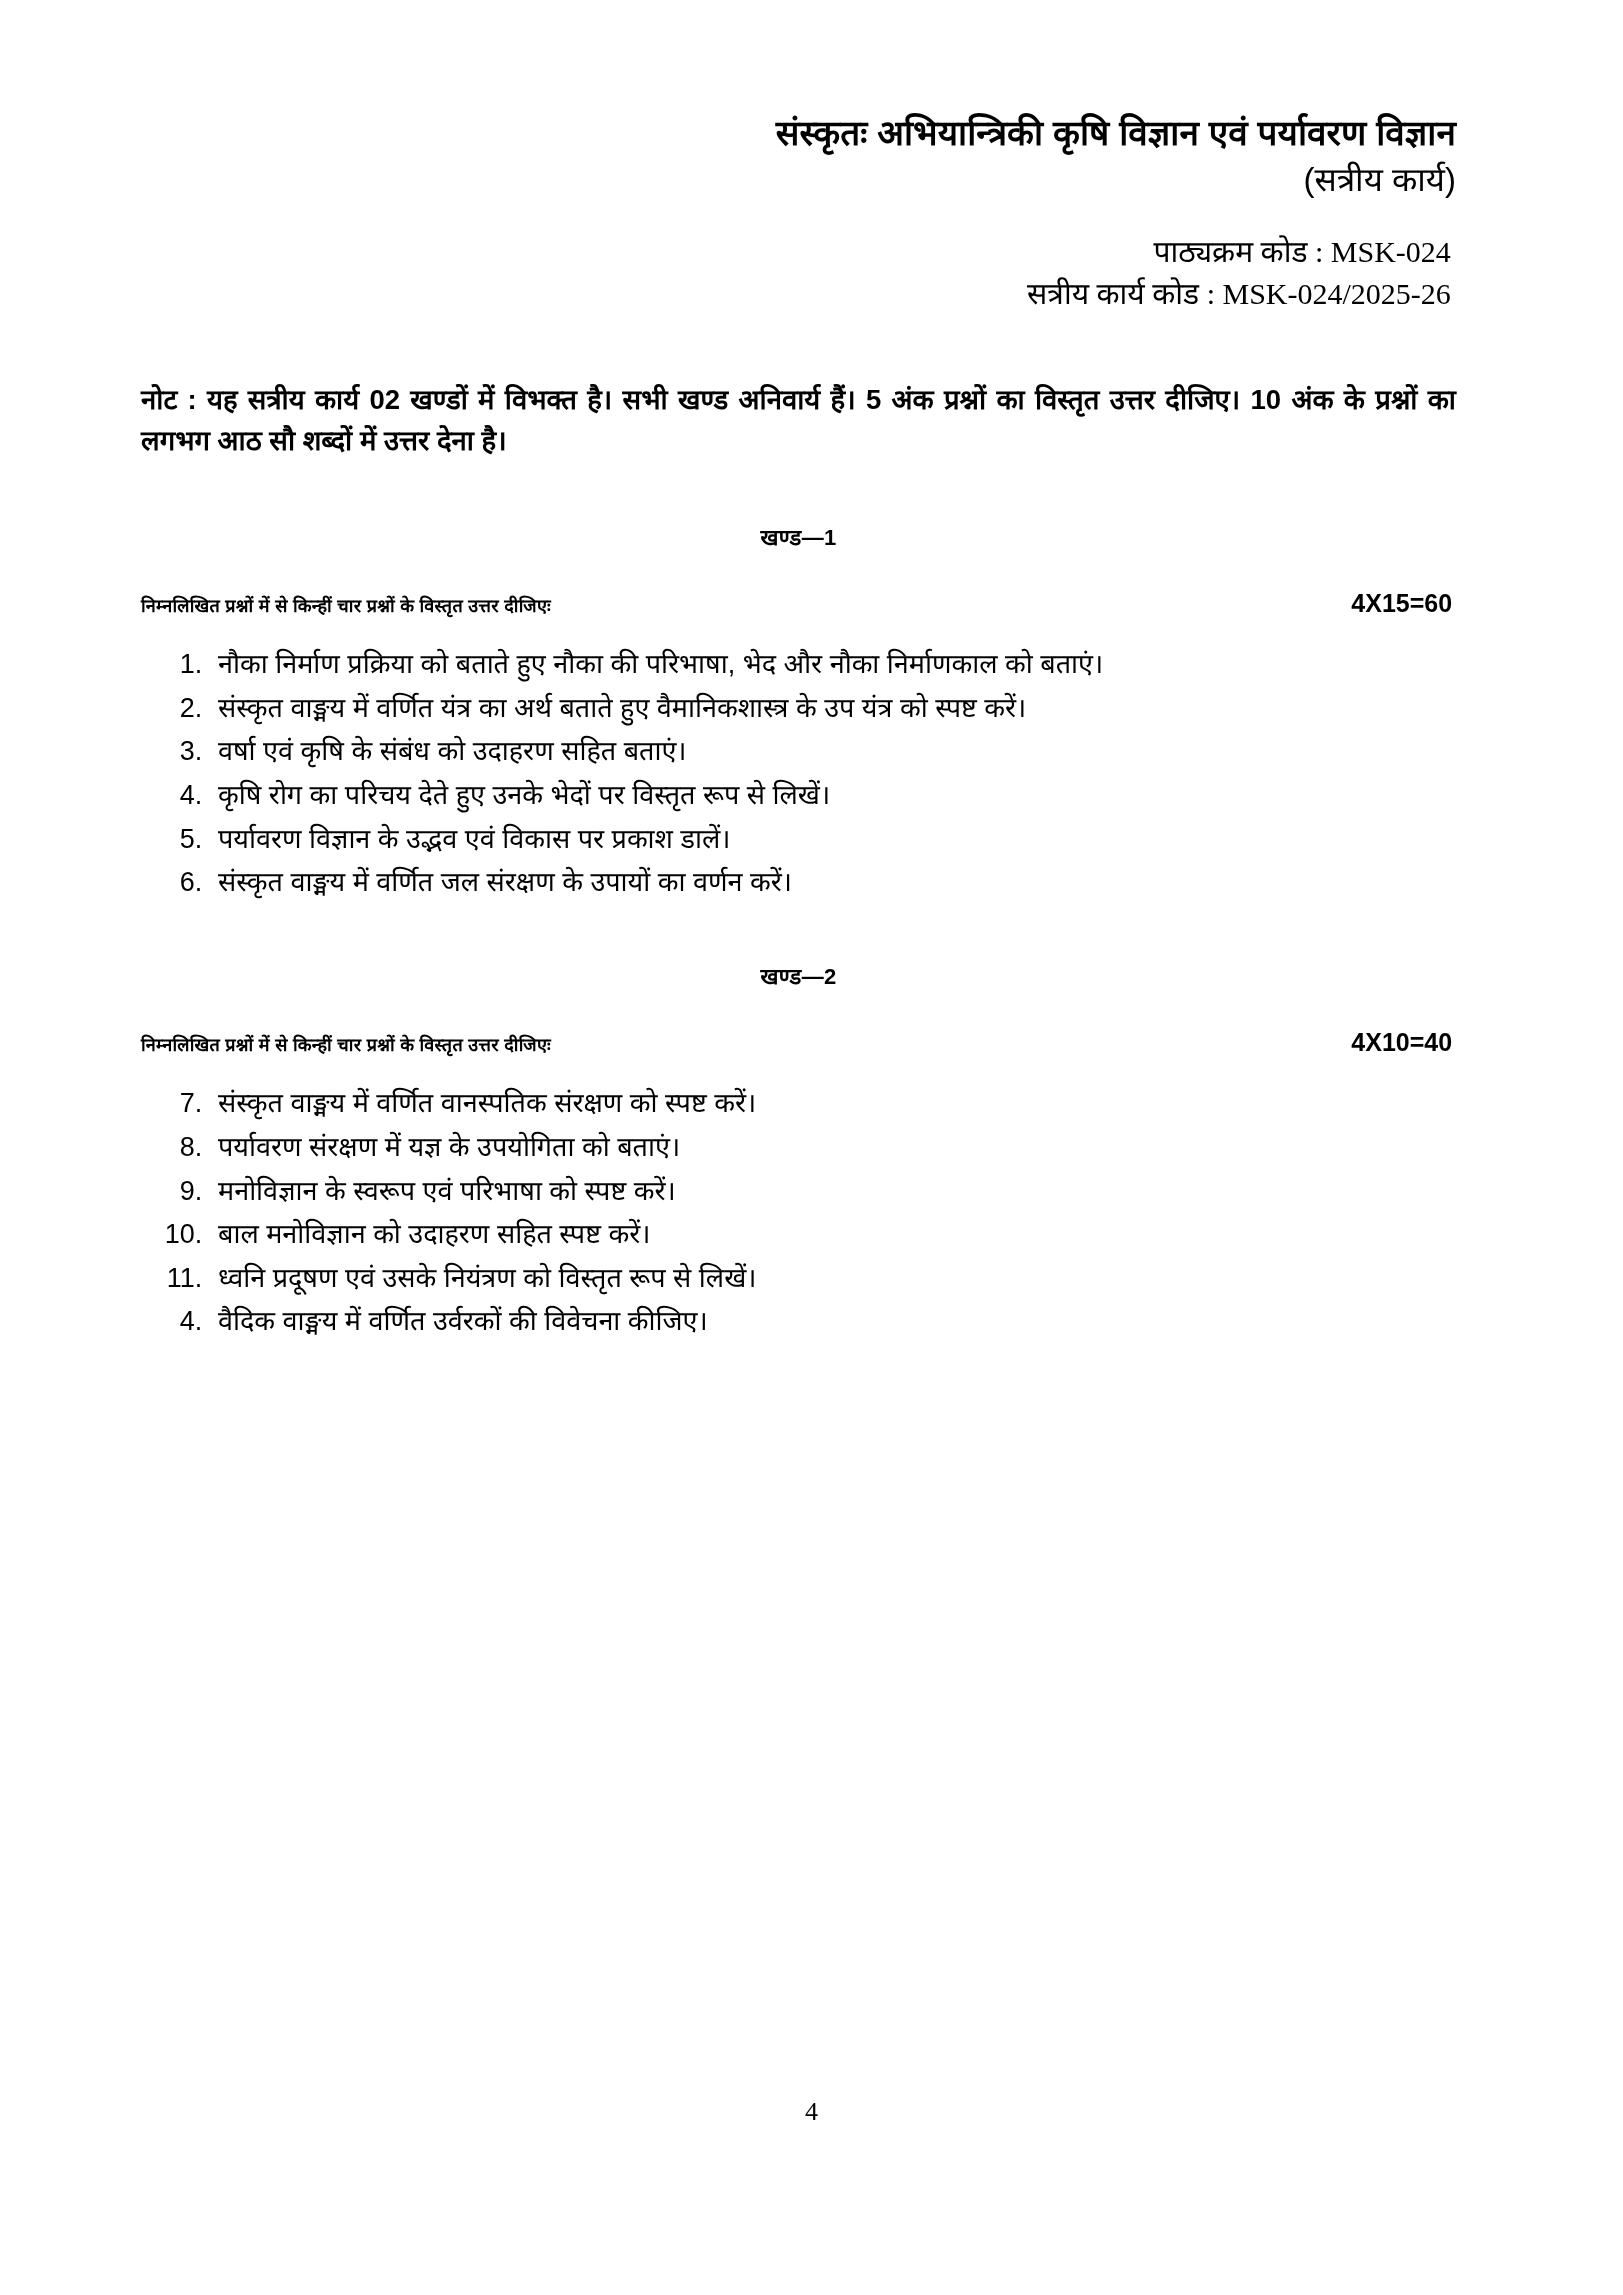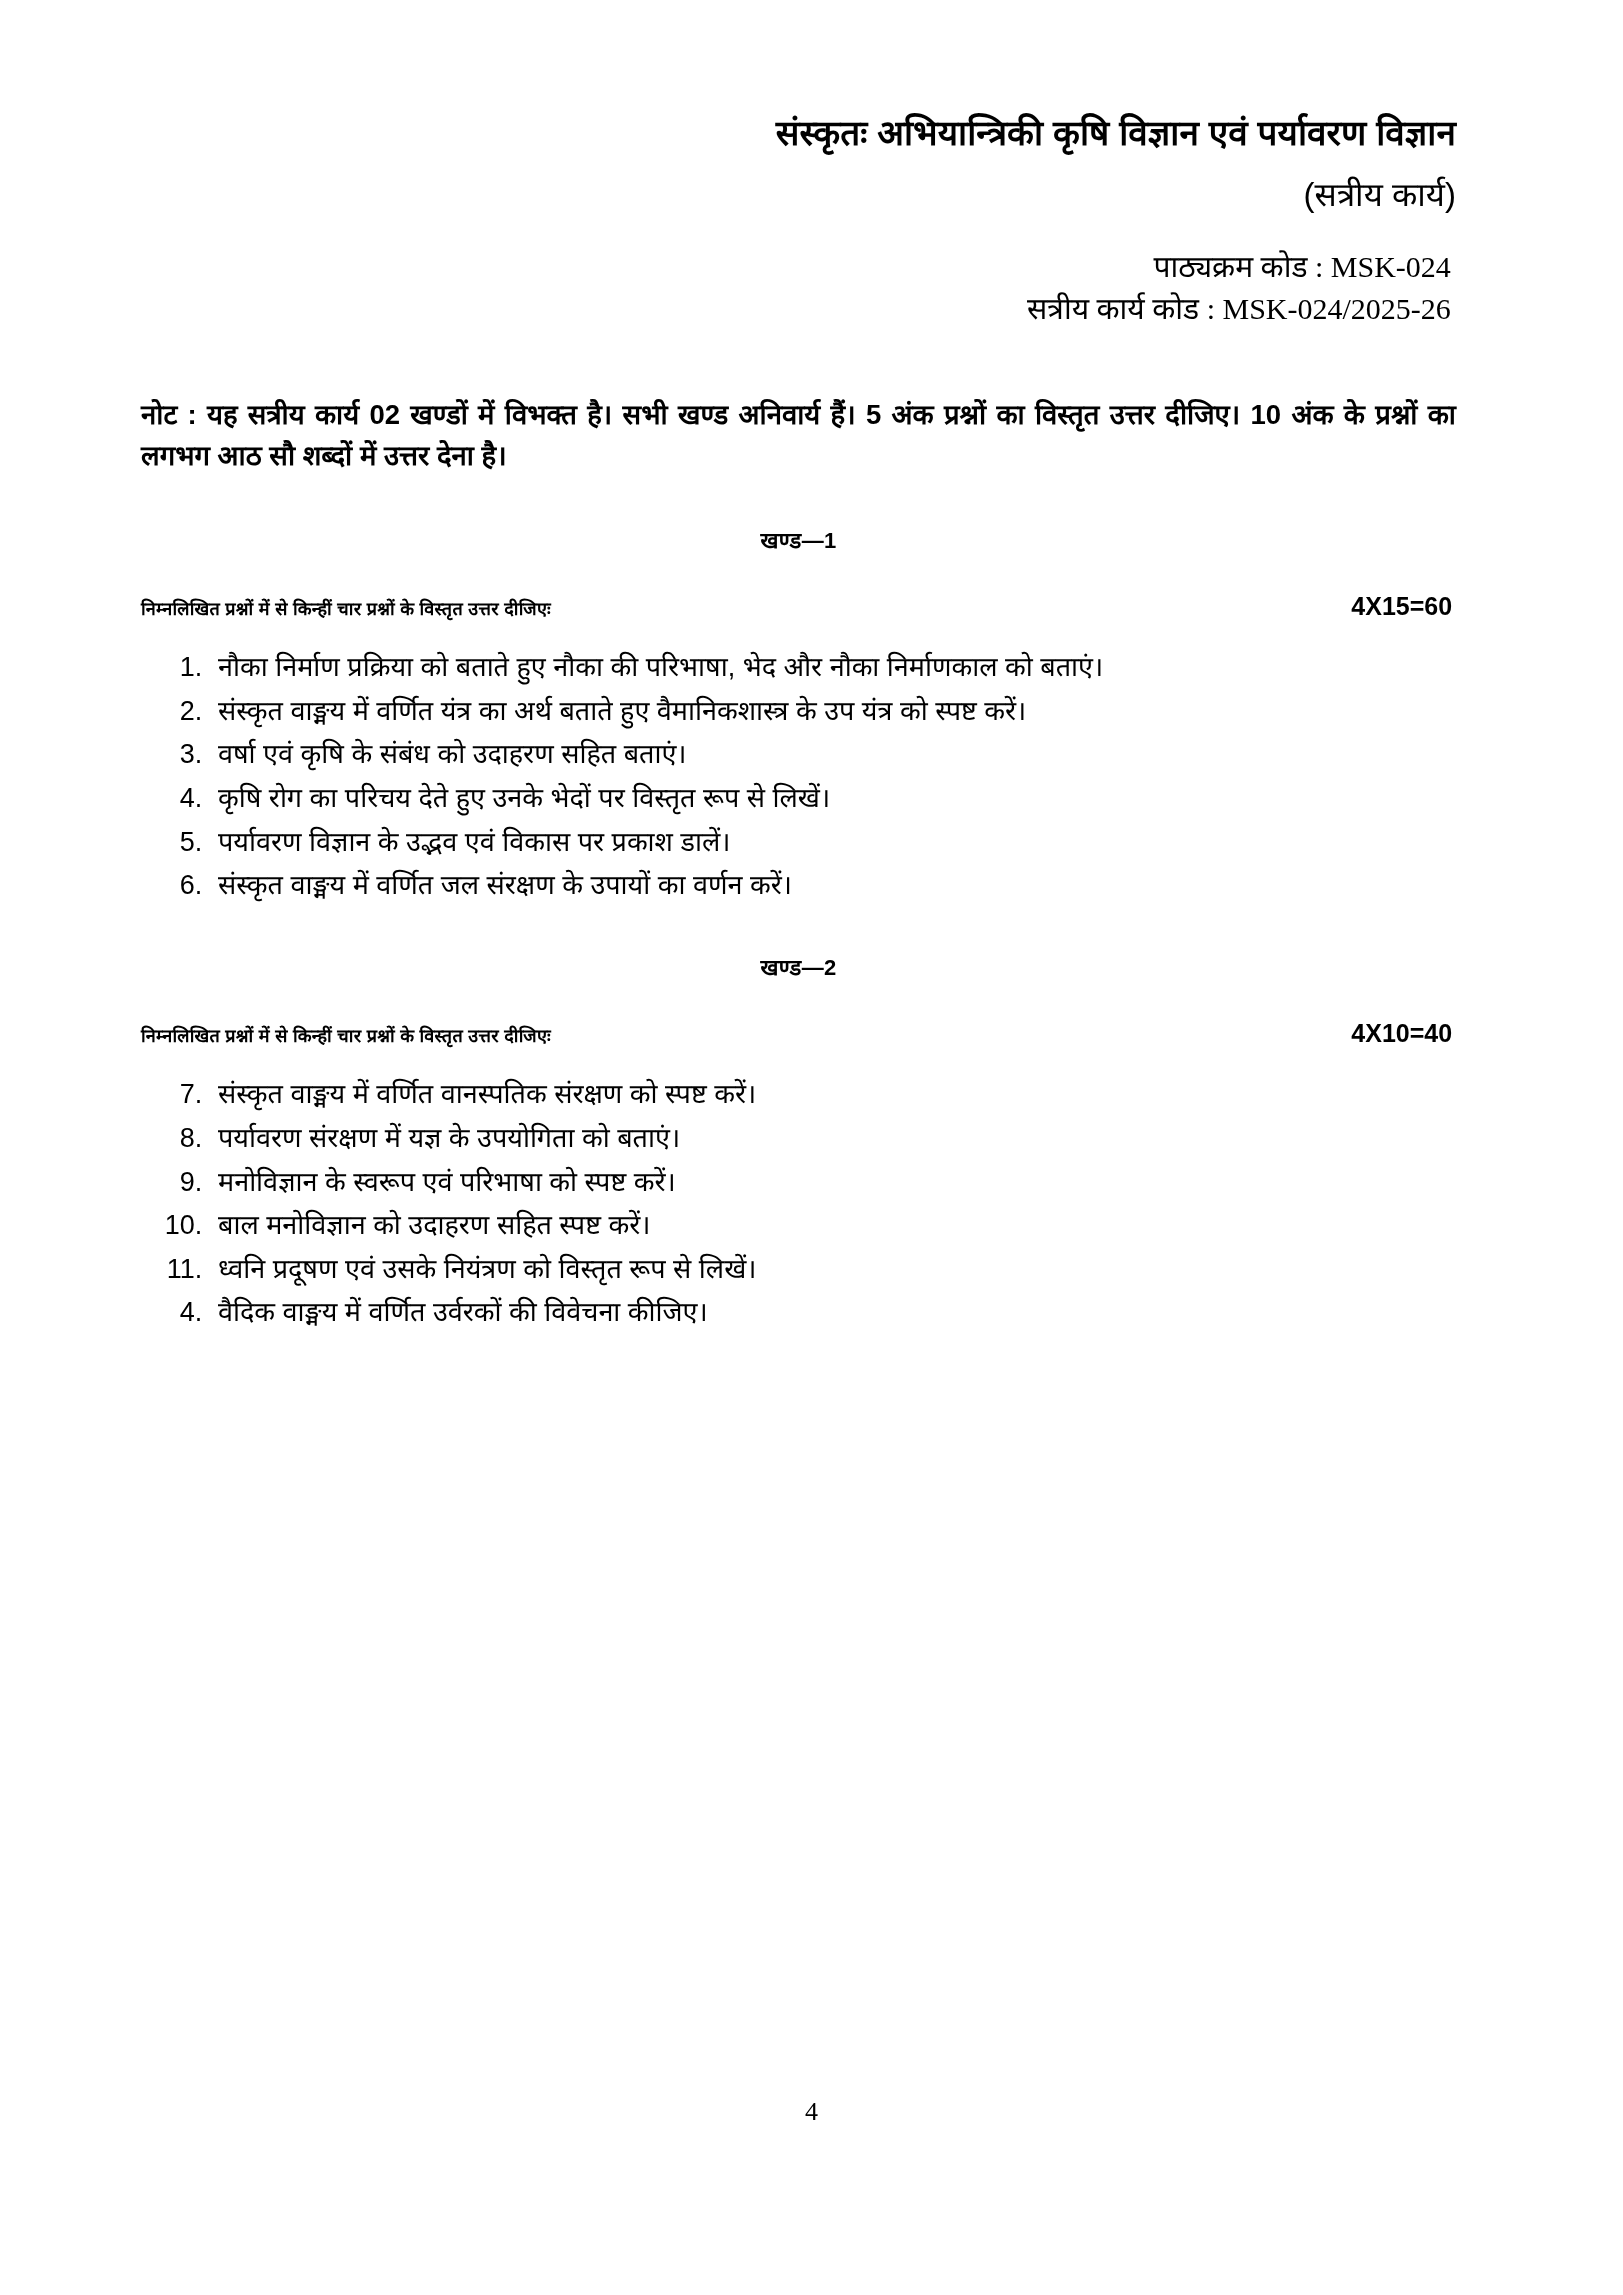--- a/index.html
+++ b/index.html
@@ -34,21 +34,21 @@
     font-size: 35px;
     font-weight: 700;
     line-height: 1.28;
     letter-spacing: 0.1px;
   }
   .doc-subtitle {
     font-family: "Liberation Sans", "DejaVu Sans", sans-serif;
     font-size: 33px;
     font-weight: 400;
     line-height: 1.3;
-    margin-top: 18px;
+    margin-top: 3px;
   }
 
   
   .codes {
     margin-top: 29px;
     text-align: right;
     padding-right: 5.2px;
   }
   .code-line {
     font-size: 30px;
@@ -62,21 +62,21 @@
     font-family: "Liberation Sans", "DejaVu Sans", sans-serif;
     font-size: 27.5px;
     font-weight: 700;
     line-height: 1.48;
     text-align: justify;
     text-justify: inter-word;
   }
 
   
   .section {
-    margin-top: 48px;
+    margin-top: 60px;
   }
   .section-heading {
     text-align: center;
     font-family: "Liberation Sans", "DejaVu Sans", sans-serif;
     font-size: 22px;
     font-weight: 700;
     letter-spacing: 0.3px;
   }
   .section-instruction {
     margin-top: 38px;

